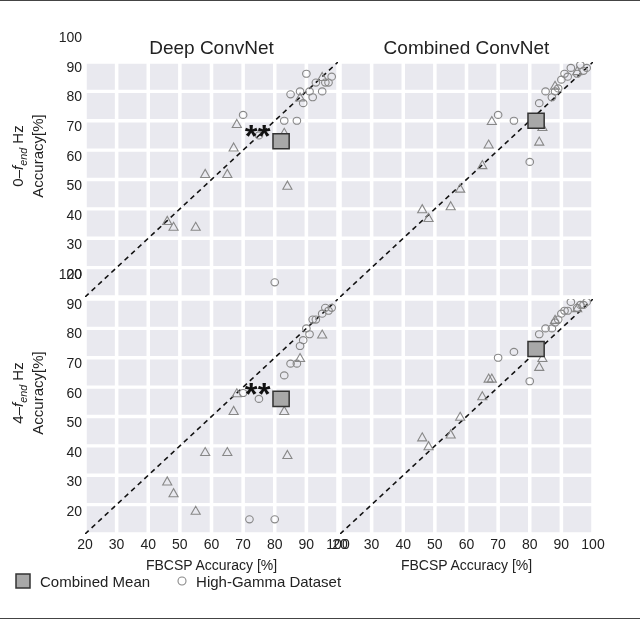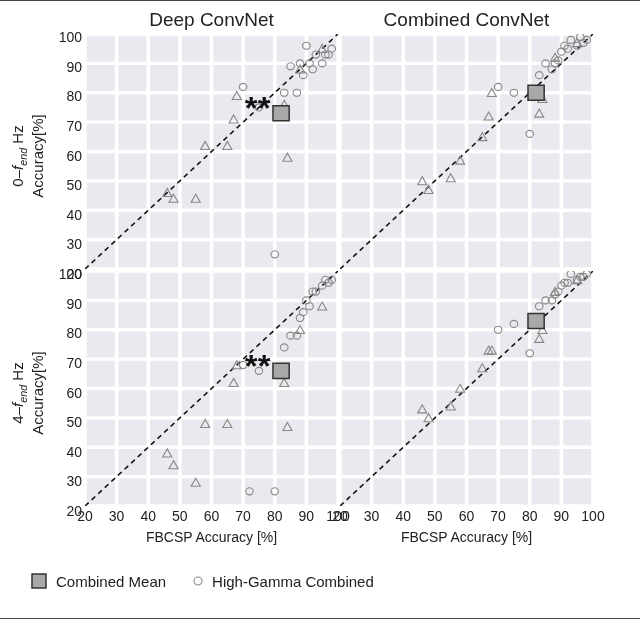--- a/index.html
+++ b/index.html
@@ -24,20 +24,21 @@
     border:1.5px solid #444;
     border-left:none;
     border-right:none;
     padding-top:8px;
     position:relative;
   }
   .titles{
     display:flex;
     margin-left:84px;
     width:510px;
+    margin-top:28px;
   }
   .titles>div{
     flex:1;
     text-align:center;
     font-size:19px;
   }
   .grid2x2{
     position:relative;
     margin-left:84px;
     width:510px;
@@ -96,21 +97,21 @@
     transform:translate(-50%,-50%) rotate(-90deg);
   }
   .xlabels{
     display:flex;
     margin-left:84px;
     width:510px;
   }
   .xlabels>div{flex:1;text-align:center;font-size:14px;}
   .legend{
     position:absolute;
-    left:30px;
+    left:14px;
     bottom:28px;
     font-size:15px;
     display:flex;
     gap:26px;
     align-items:center;
   }
   .legend .item{display:flex;align-items:center;gap:8px;}
   .legend svg{display:block;}
   .fend{font-style:italic;}
   .sub{font-size:0.72em;vertical-align:sub;}
@@ -410,17 +411,17 @@
     <div class="item">
       <svg width="18" height="18">
           <rect x="2" y="2" width="14" height="14" class="sq"></rect>
         </svg>
       <span>Combined Mean</span>
     </div>
     <div class="item">
       <svg width="12" height="12">
           <circle cx="6" cy="6" r="4" class="circ"></circle>
         </svg>
-      <span>High-Gamma Combined</span>
+      <span>High-Gamma Dataset</span>
     </div>
   </div>
 
 </div>
 
 </body></html>

